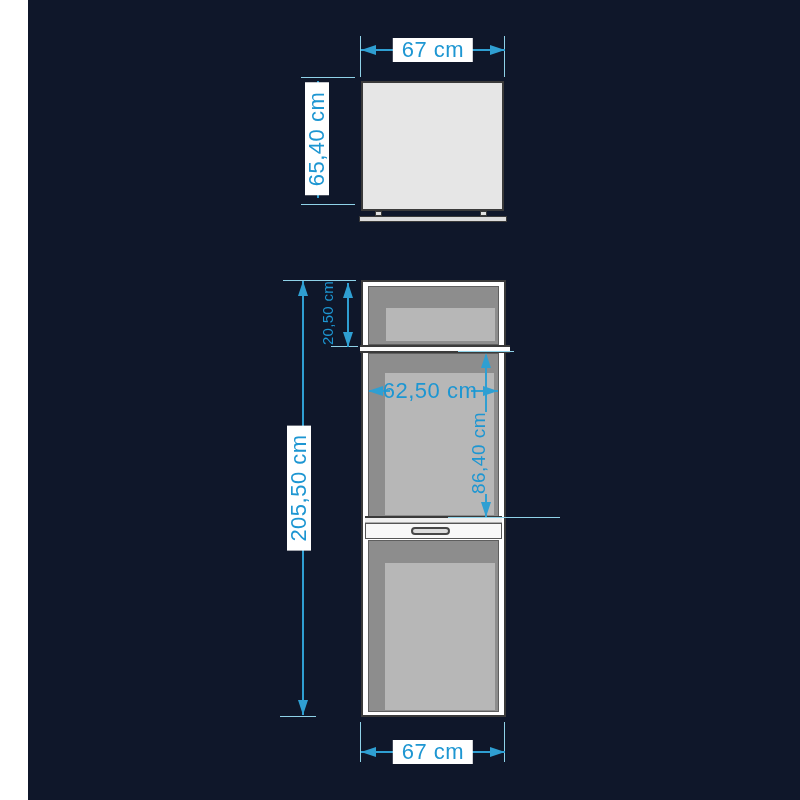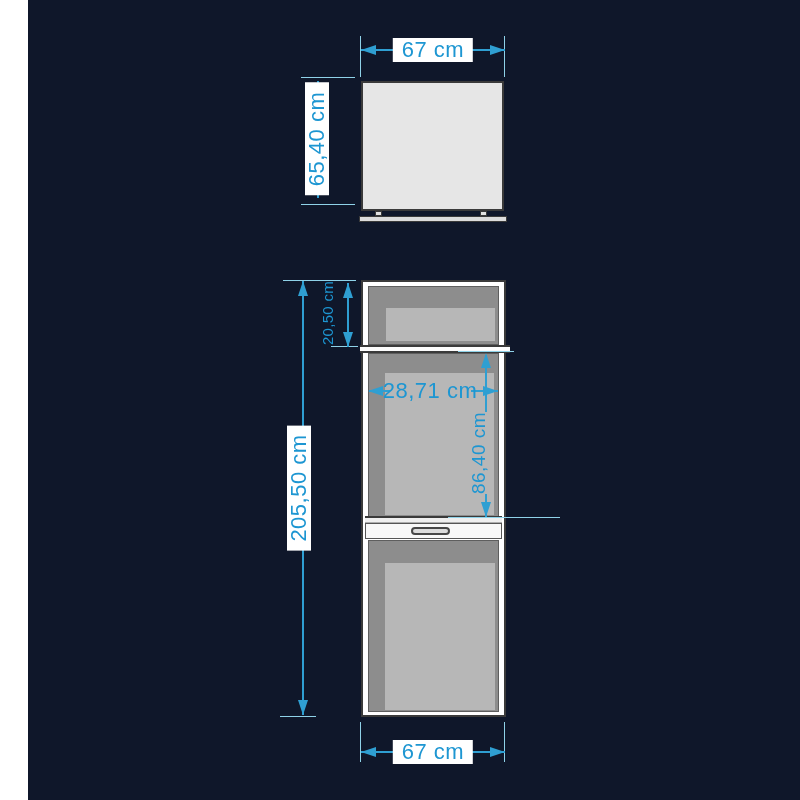--- a/index.html
+++ b/index.html
@@ -90,21 +90,21 @@
   <div class="vline" style="left:319px;top:283px;height:64px;"></div>
   <div class="ar ar-u" style="left:315px;top:283px;"></div>
   <div class="ar ar-d" style="left:315px;top:332px;"></div>
   <div class="htick" style="left:303px;top:346px;width:27px;"></div>
   <div class="dim rot sm" style="left:299px;top:313px;">20,50 cm</div>
 
   <div class="hline" style="left:341px;top:390px;width:21px;"></div>
   <div class="hline" style="left:443px;top:390px;width:27px;"></div>
   <div class="ar ar-l" style="left:340px;top:386px;"></div>
   <div class="ar ar-r" style="left:455px;top:386px;"></div>
-  <div class="dim" style="left:402px;top:391px;">28,71 cm</div>
+  <div class="dim" style="left:402px;top:391px;">62,50 cm</div>
 
   <div class="htick" style="left:430px;top:351px;width:56px;"></div>
   <div class="htick" style="left:420px;top:517px;width:112px;"></div>
   <div class="vline" style="left:457px;top:355px;height:57px;"></div>
   <div class="vline" style="left:457px;top:494px;height:23px;"></div>
   <div class="ar ar-u" style="left:453px;top:353px;"></div>
   <div class="ar ar-d" style="left:453px;top:502px;"></div>
   <div class="dim rot md" style="left:450px;top:453px;">86,40 cm</div>
 
   <div class="vtick" style="left:332px;top:722px;height:40px;"></div>

